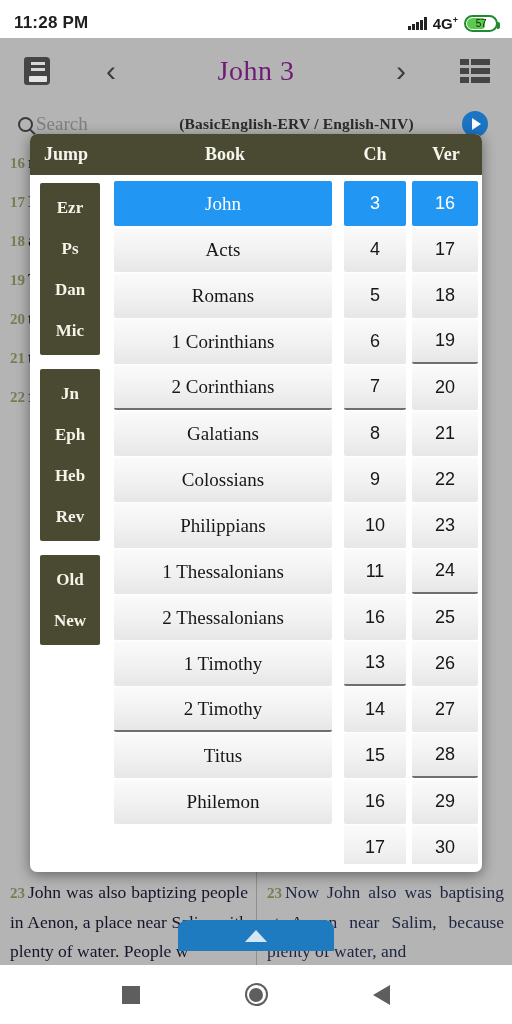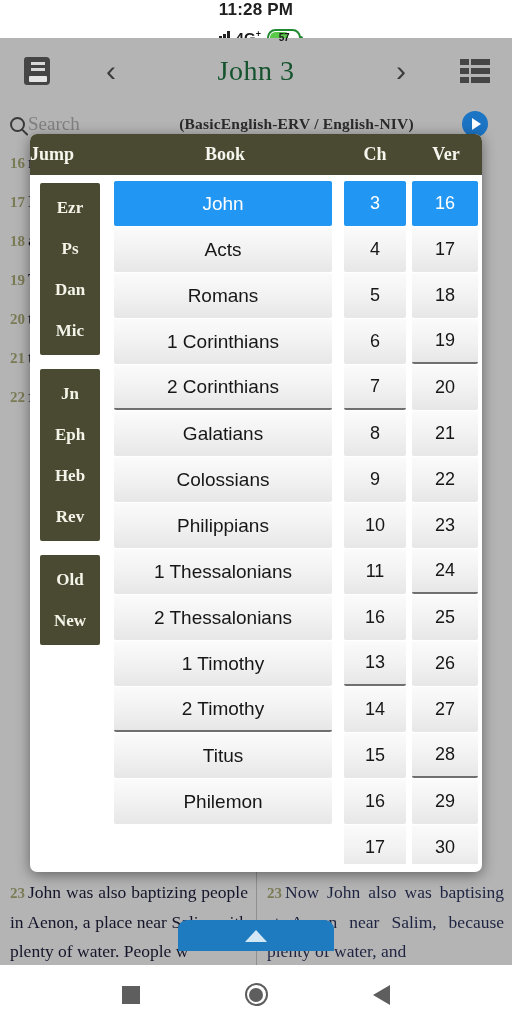--- a/index.html
+++ b/index.html
@@ -17,21 +17,20 @@
   }
 
   
   .statusbar {
     position: absolute; top: 0; left: 0;
     width: 512px; height: 46px;
     background: #ffffff;
     display: flex; align-items: center;
     justify-content: space-between;
     padding: 0 14px;
-    flex-direction: column;
   }
   .status-time {
     font-family: "Liberation Sans", sans-serif;
     font-size: 17px; font-weight: bold; color: #202020;
     letter-spacing: .2px;
   }
   .status-right { display: flex; align-items: center; gap: 6px; }
   .sig-bars { display: flex; align-items: flex-end; gap: 1.5px; height: 13px; }
   .sig-bars i { display:block; width: 2.5px; background: #222; }
   .sig-bars i:nth-child(1){height:4px}
@@ -55,21 +54,21 @@
     content: ""; position: absolute; right: -4px; top: 5px;
     width: 3px; height: 7px; background: #1f8a2f; border-radius: 0 2px 2px 0;
   }
   .battery .fill {
     position: absolute; left: 1px; top: 1px; bottom: 1px;
     width: 60%; background: #5bc94a; border-radius: 7px 4px 4px 7px;
   }
   .battery .pct {
     position: relative; z-index: 2;
     font-family: "Liberation Sans", sans-serif;
-    font-size: 10px; font-weight: bold; color: #1a1a1a;
+    font-size: 10px; font-weight: normal; color: #1a1a1a;
     letter-spacing: -.3px;
   }
 
   
   .appbar {
     position: absolute; top: 38px; left: 0;
     width: 512px; height: 66px;
     background: #b4b4b4;
     display: flex; align-items: center;
   }
@@ -93,38 +92,38 @@
   }
   .book-icon .base {
     position:absolute; left:5px; bottom:3px; width:18px; height:6px;
     background:#e4e4e4; border-radius:1px;
   }
   .chev {
     font-family: "Liberation Sans", sans-serif;
     font-size: 30px; color: #3c3c3c; line-height: 1; font-weight: 400;
   }
   .page-title {
-    text-align: center; font-size: 28px; color: #14532d;
+    text-align: center; font-size: 28px; color: #701a75;
     font-family: "Liberation Serif", serif; letter-spacing: .5px;
   }
   .list-icon {
     width: 30px; height: 24px;
     display: grid; grid-template-columns: 9px 19px;
     grid-template-rows: repeat(3, 6px); gap: 3px 2px;
   }
   .list-icon span { background: #454545; display:block; }
 
   
   .searchrow {
     position: absolute; top: 104px; left: 0;
     width: 512px; height: 40px;
     background: #b4b4b4;
     display: flex; align-items: center;
   }
-  .search-wrap { display: flex; align-items: center; padding-left: 10px; gap: 3px; width: 155px;}
+  .search-wrap { display: flex; align-items: center; padding-left: 18px; gap: 3px; width: 155px;}
   .magnifier {
     width: 15px; height: 15px; border: 2.3px solid #3a3a3a;
     border-radius: 50%; position: relative; flex: none;
   }
   .magnifier::after {
     content: ""; position: absolute; right: -6px; bottom: -4px;
     width: 9px; height: 2.4px; background: #3a3a3a;
     transform: rotate(45deg); border-radius: 1px;
   }
   .search-label { font-size: 19px; color: #808080; font-family: "Liberation Serif", serif; }
@@ -229,21 +228,21 @@
   }
   .modal-head {
     height: 41px; background: #4a4a33; flex: none;
     display: flex; align-items: center;
     color: #f6f6ee;
   }
   .modal-head div {
     font-family: "Liberation Serif", serif;
     font-size: 18px; font-weight: bold;
   }
-  .h-jump { width: 80px; padding-left: 0; }
+  .h-jump { width: 80px; padding-left: 14px; }
   .h-book { flex: 1; text-align: center; }
   .h-ch   { width: 70px; text-align: center; }
   .h-ver  { width: 72px; text-align: center; }
 
   .modal-body { flex: 1; display: flex; padding: 6px 0 8px 0; overflow: hidden; }
 
   
   .jump-col {
     width: 80px; flex: none;
     display: flex; flex-direction: column; align-items: center;
@@ -265,21 +264,21 @@
   
   .list-col { display: flex; flex-direction: column; gap: 1px; }
   .book-col { flex: 1; padding: 0 8px 0 4px; }
   .ch-col   { width: 70px; padding: 0 4px; }
   .ver-col  { width: 72px; padding: 0 4px 0 2px; }
 
   .cell {
     height: 45px; flex: none;
     display: flex; align-items: center; justify-content: center;
     background: linear-gradient(to bottom, #fbfbfb 0%, #f1f1f1 55%, #e7e7e7 100%);
-    font-family: Liberation Sans, sans-serif;
+    font-family: Liberation Serif, serif;
     font-size: 19px; color: #171717;
     border-radius: 2px;
   }
   .ch-col .cell, .ver-col .cell {
     font-family: "Liberation Sans", sans-serif;
     font-size: 18px; font-weight: 500;
   }
   .cell.sel {
     background: #2196f3;
     color: #ffffff;

